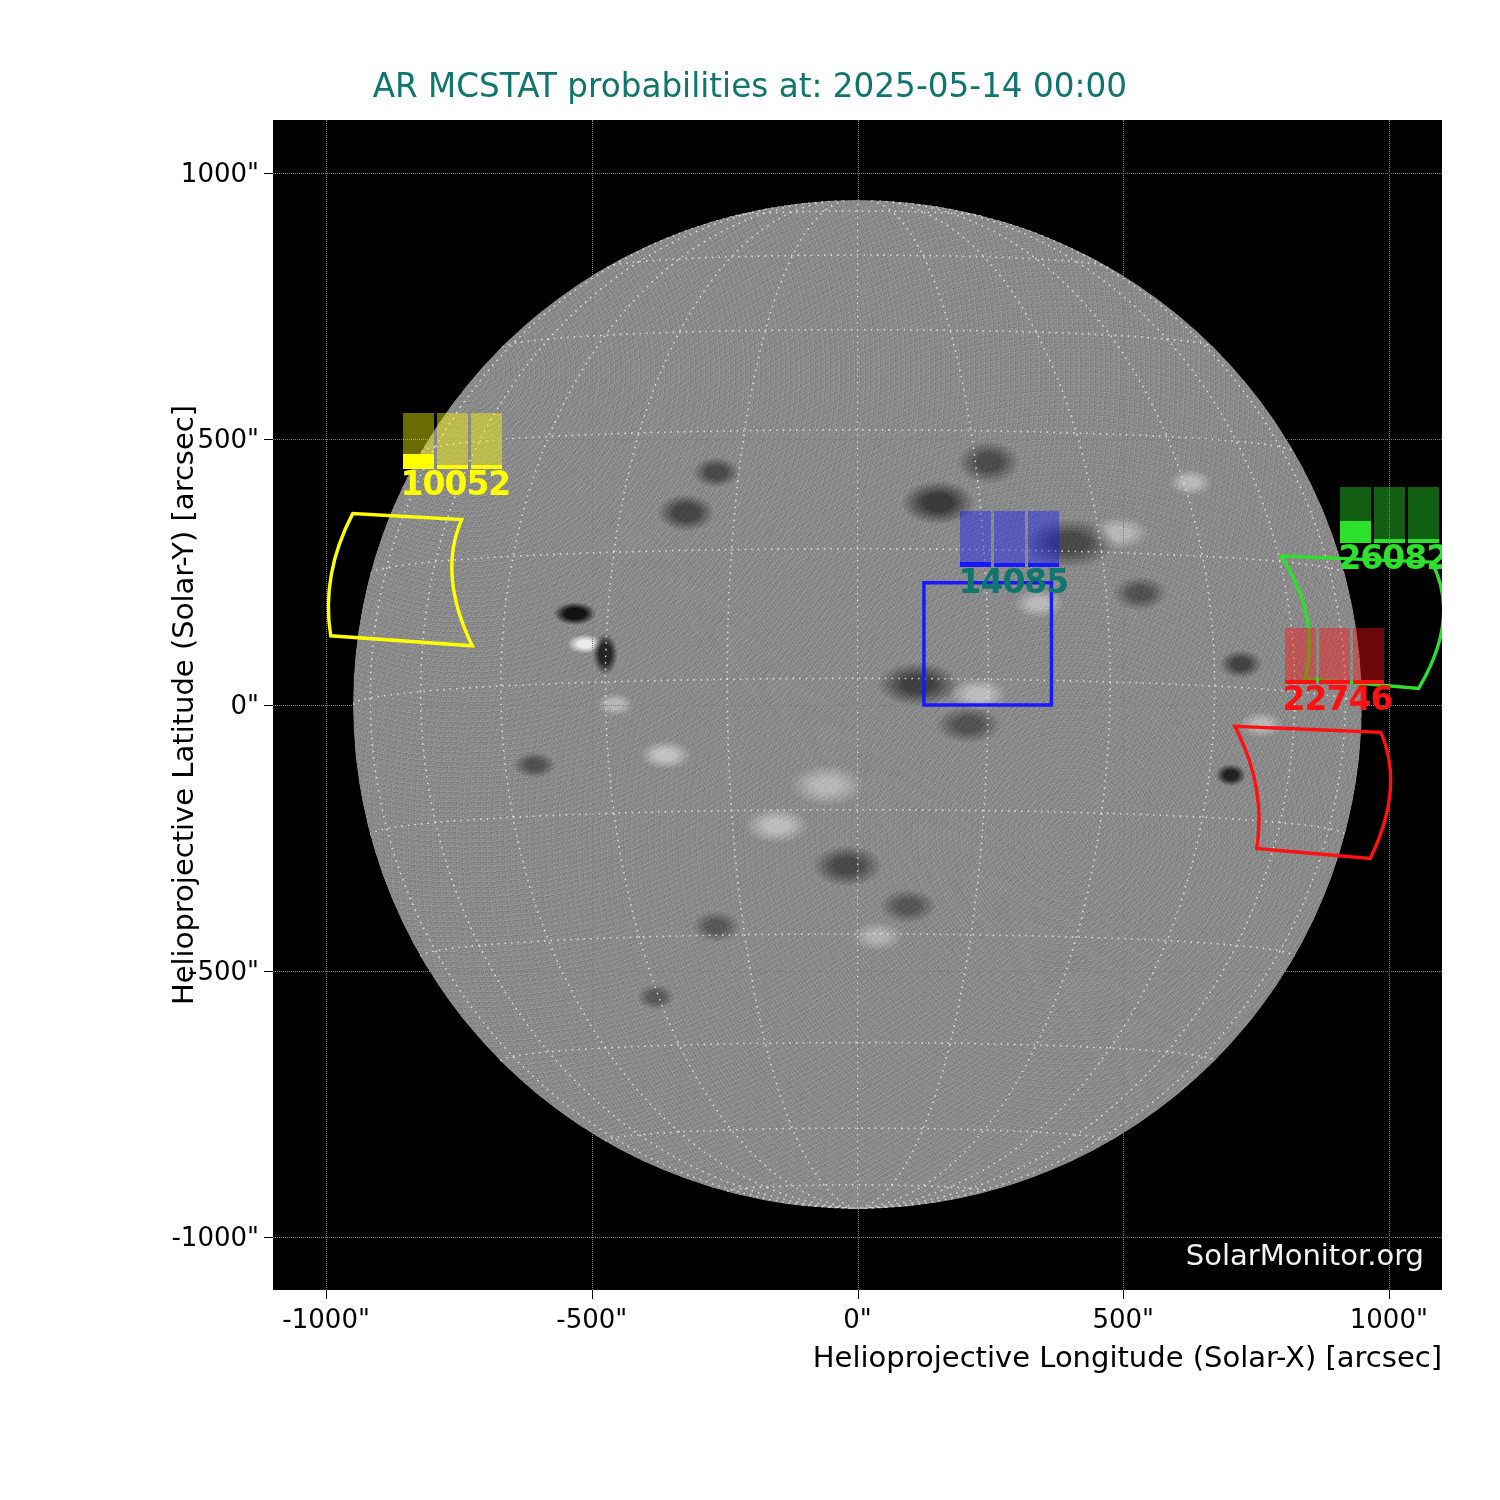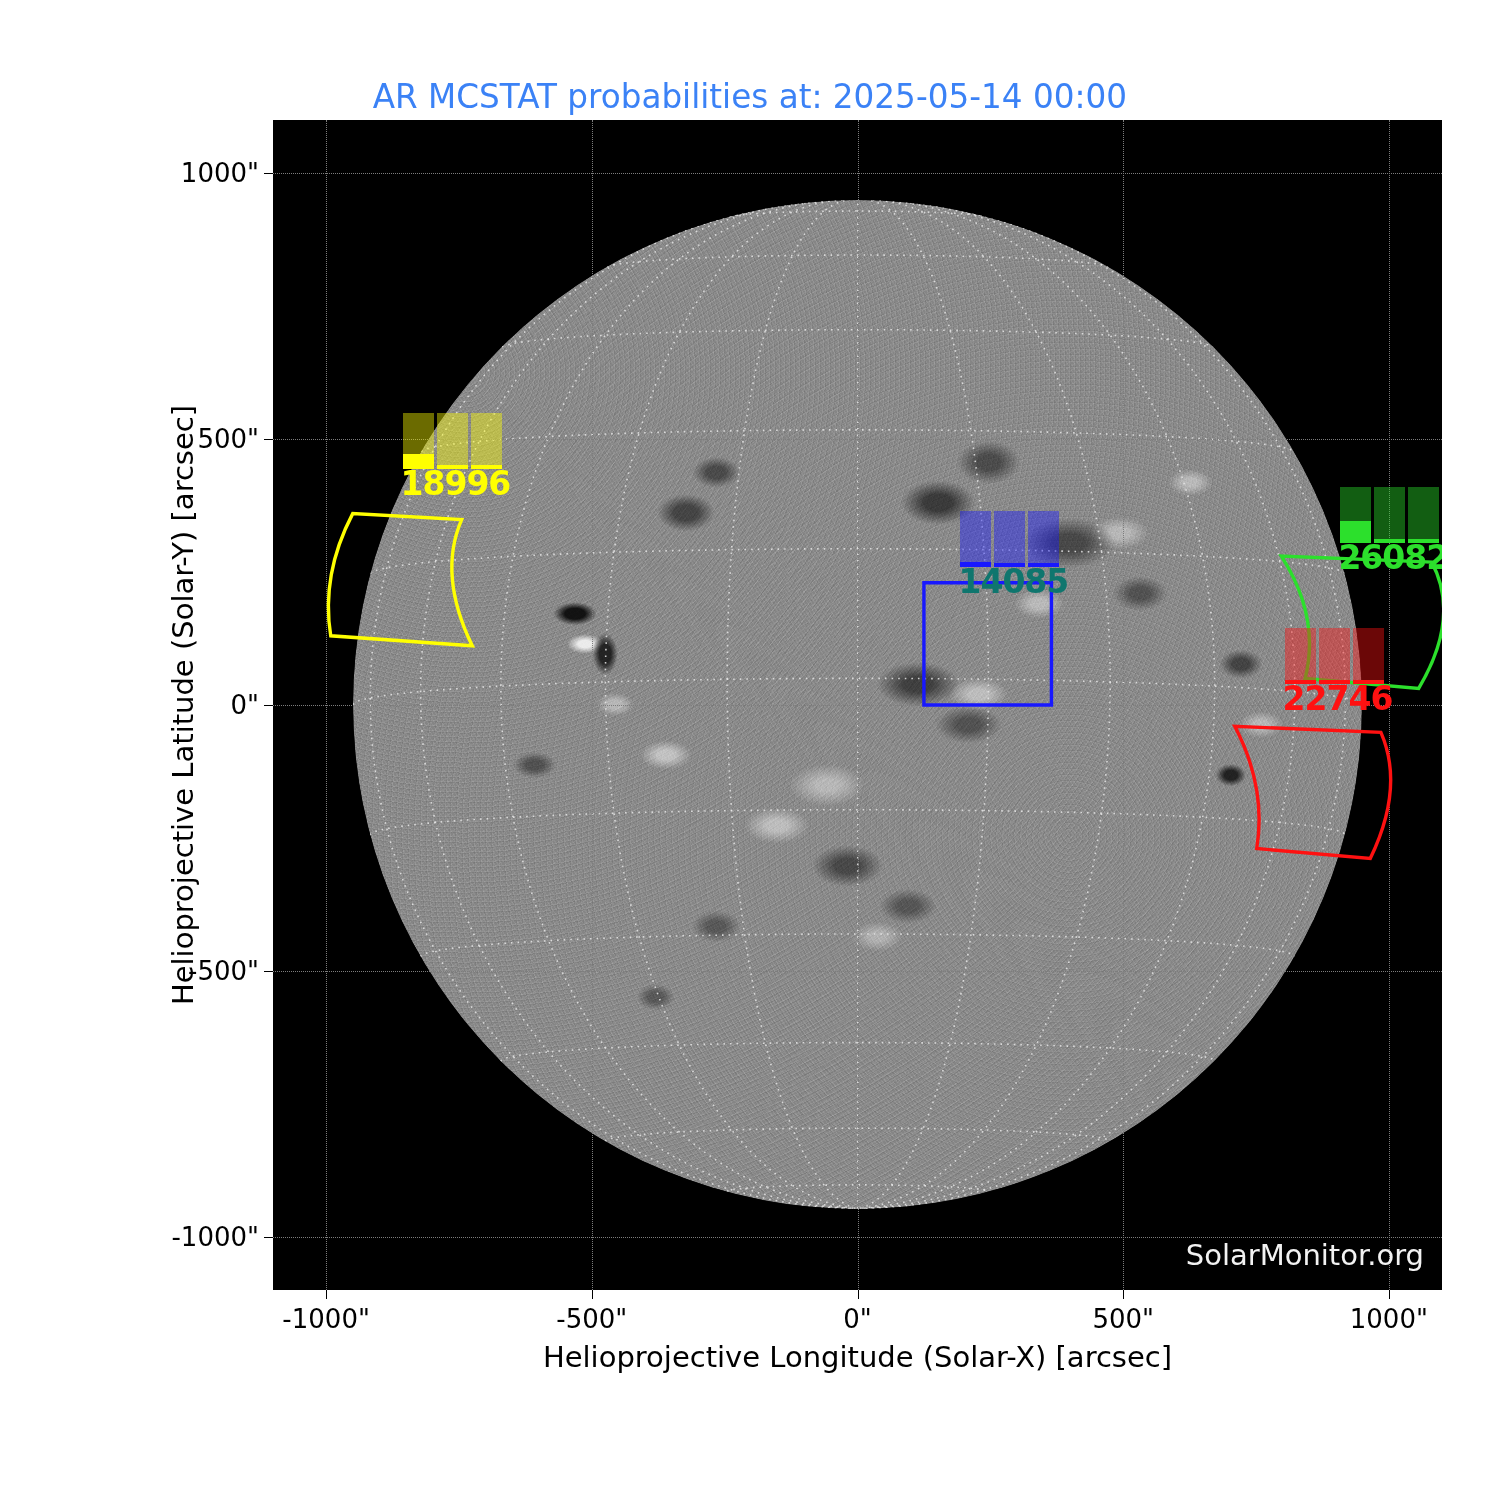--- a/index.html
+++ b/index.html
@@ -1,22 +1,22 @@
 <!DOCTYPE html>
 <html><head>
 <meta charset="utf-8">
 <style>
   html,body{margin:0;padding:0;background:#ffffff;}
   body{width:1500px;height:1500px;overflow:hidden;
        font-family:"DejaVu Sans","Liberation Sans",sans-serif;}
   #page{position:relative;width:1500px;height:1500px;background:#ffffff;}
 
   
-  #title{position:absolute;left:0;top:76px;width:1500px;text-align:center;
-         font-size:34px;color:#3b82f6;letter-spacing:0px;}
+  #title{position:absolute;left:0;top:65px;width:1500px;text-align:center;
+         font-size:34px;color:#0f766e;letter-spacing:0px;}
   #title .tl{display:inline-block;transform:scaleX(0.96);}
 
   
   #plot{position:absolute;left:273px;top:120px;width:1169px;height:1170px;
         background:#000;overflow:hidden;}
 
   
   .axgrid{position:absolute;background:transparent;}
   .axgrid.v{width:0;border-left:1px dotted #7d7d7d;top:0;height:100%;}
   .axgrid.h{height:0;border-top:1px dotted #7d7d7d;left:0;width:100%;}
@@ -79,21 +79,21 @@
          white-space:nowrap;transform:translateY(-50%);}
   .ytickmark{position:absolute;height:0;border-top:1.6px solid #000;width:9px;}
   .xtick{position:absolute;top:0;text-align:center;font-size:26px;color:#000;
          white-space:nowrap;transform:translateX(-50%);}
   .xtickmark{position:absolute;width:0;border-left:1.6px solid #000;height:9px;}
 
   #ylabel{position:absolute;left:-10px;top:0;width:1170px;height:40px;
           transform-origin:0 0;transform:rotate(-90deg) translate(-1170px,0);
           text-align:center;font-size:29px;color:#000;}
   #ylabelwrap{position:absolute;left:176px;top:120px;width:40px;height:1170px;}
-  #xlabel{position:absolute;left:273px;top:1340px;width:1169px;text-align:center;
+  #xlabel{position:absolute;left:273px;top:1340px;width:1169px;text-align:right;
           font-size:29px;color:#000;}
 
   #watermark{position:absolute;right:18px;bottom:18px;color:#f2f2f2;font-size:29px;}
 </style>
 </head>
 <body>
 
 <div id="page">
 
   <div id="title">
@@ -153,21 +153,21 @@
           </div>
           <div class="bar" style="width: 31px; margin-right: 3px;">
             <div class="slot" style="background: rgb(255, 255, 0); opacity: 0.42;"></div>
             <div class="fill" style="height: 4px; background: rgb(255, 255, 0);"></div>
           </div>
           <div class="bar" style="width: 31px; margin-right: 0px;">
             <div class="slot" style="background: rgb(255, 255, 0); opacity: 0.42;"></div>
             <div class="fill" style="height: 4px; background: rgb(255, 255, 0);"></div>
           </div>
         </div>
-        <div class="ar-label" style="color: rgb(255, 255, 0); left: 127.527px; top: 347px;">18996</div>
+        <div class="ar-label" style="color: rgb(255, 255, 0); left: 127.527px; top: 347px;">10052</div>
         <svg class="ar-shape" width="1169" height="1170" style="left: 0px; top: 0px;">
           <path d="M 650.9204545454545 462.7340909090909 L 778.4477272727272 462.7340909090909 L 778.4477272727272 584.9477272727273 L 650.9204545454545 584.9477272727273 Z" fill="none" stroke="#1818ff" stroke-width="3.4"></path>
         </svg>
         <div class="bars" style="left: 687.459px; top: 391.386px; width: 99px; height: 56px;">
           <div class="bar" style="width: 31px; margin-right: 3px;">
             <div class="slot" style="background: rgb(24, 24, 255); opacity: 0.42;"></div>
             <div class="fill" style="height: 5.04px; background: rgb(24, 24, 255);"></div>
           </div>
           <div class="bar" style="width: 31px; margin-right: 3px;">
             <div class="slot" style="background: rgb(24, 24, 255); opacity: 0.42;"></div>

